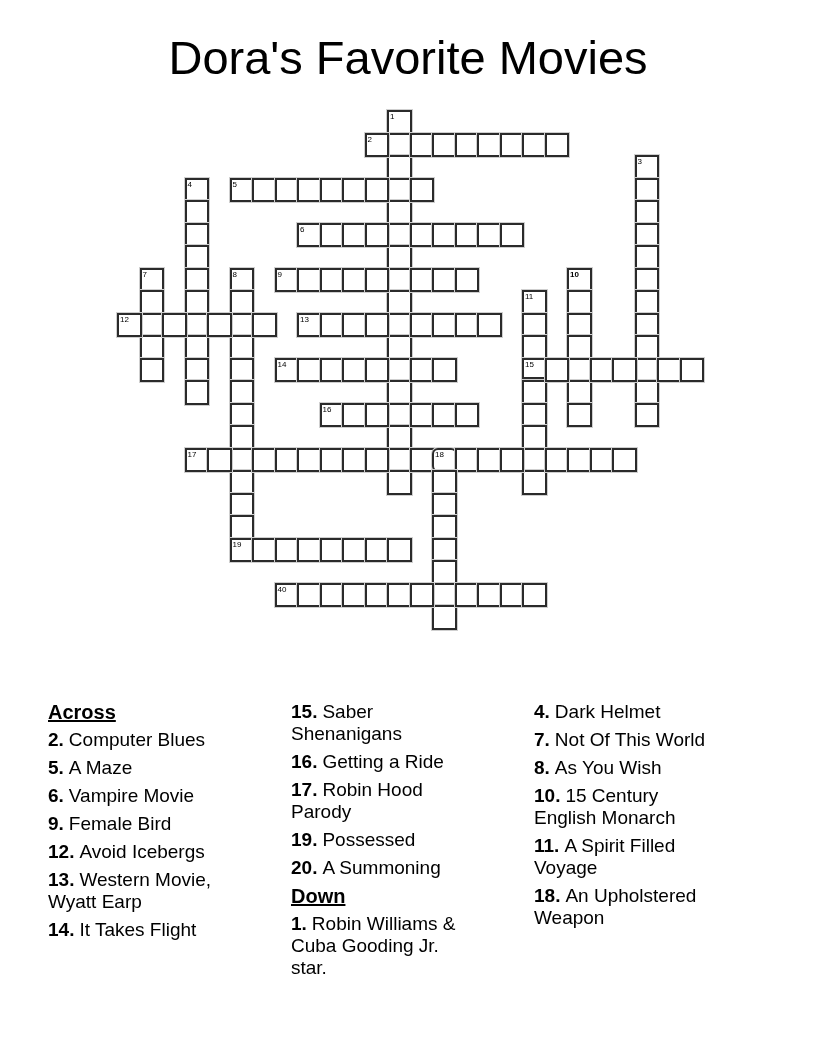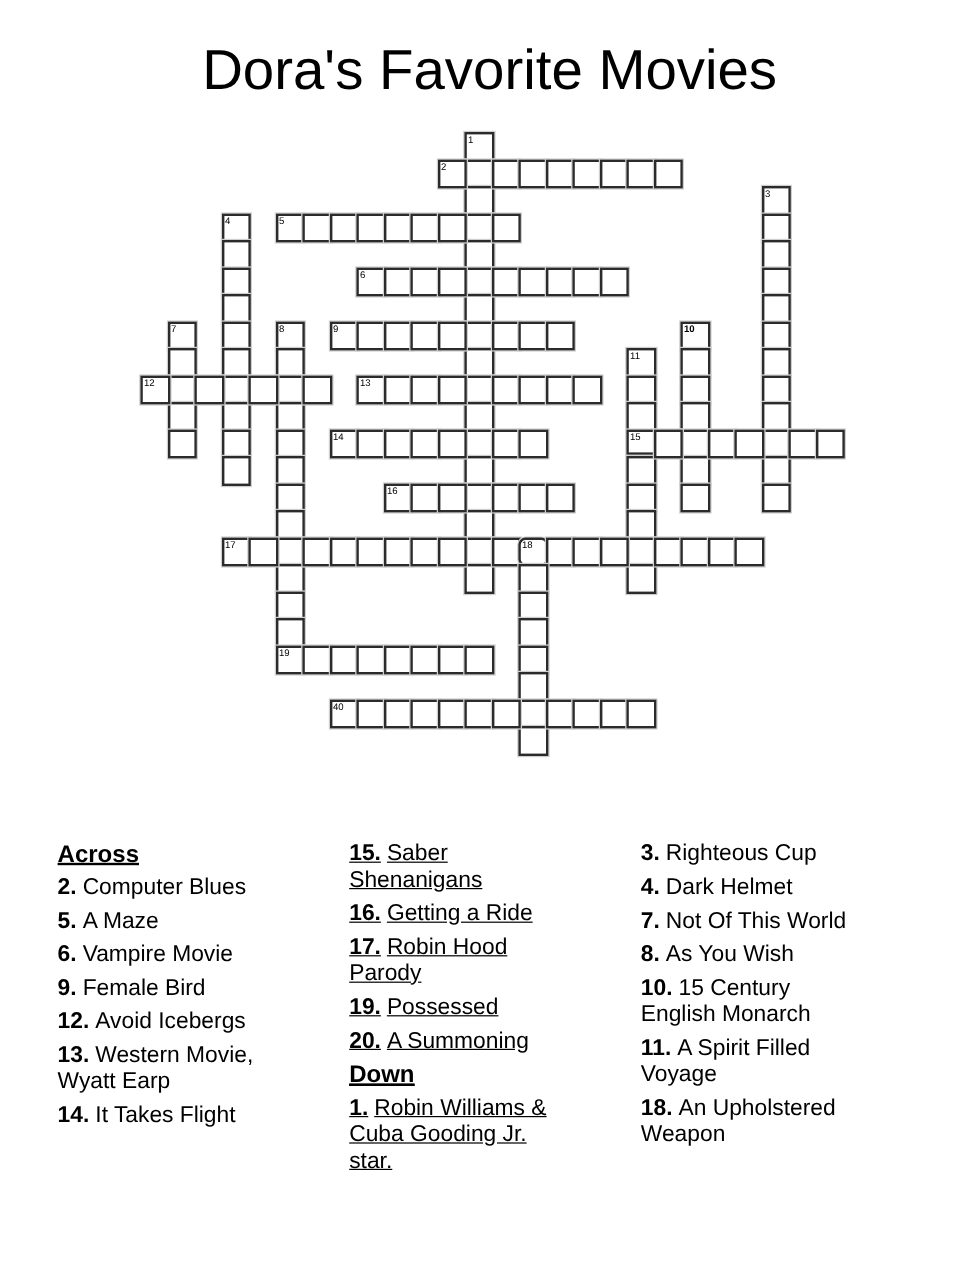--- a/index.html
+++ b/index.html
@@ -19,21 +19,21 @@
     background:#ffffff;border:2px solid #2b2b2b;
     box-shadow:0 0 0 1px #cfcfcf;
   }
   .cellnum{
     position:absolute;top:0;left:1px;
     font-size:8px;line-height:9px;color:#000;
   }
   .clues{position:absolute;left:0;top:0;width:816px;height:1056px;}
   .clue-col{position:absolute;top:701px;font-size:19px;line-height:22px;color:#000;}
   .col1{left:48px;width:198px;}
-  .col2{left:291px;width:187px;text-decoration:underline;}
+  .col2{left:291px;width:187px;}
   .col3{left:534px;width:186px;}
   .clue{margin:0 0 6px 0;}
   .clue .num{font-weight:bold;margin-right:5px;}
   .clue-header{
     font-weight:bold;text-decoration:underline;
     font-size:20px;margin:0 0 6px 0;
   }
 </style>
 </head>
 <body>
@@ -278,21 +278,20 @@
     <div class="clue"><span class="num">15.</span><span class="txt">Saber Shenanigans</span></div>
     <div class="clue"><span class="num">16.</span><span class="txt">Getting a Ride</span></div>
     <div class="clue"><span class="num">17.</span><span class="txt">Robin Hood Parody</span></div>
     <div class="clue"><span class="num">19.</span><span class="txt">Possessed</span></div>
     <div class="clue"><span class="num">20.</span><span class="txt">A Summoning</span></div>
     <div class="clue-header">Down</div>
     <div class="clue"><span class="num">1.</span><span class="txt">Robin Williams &amp; Cuba Gooding Jr. star.</span></div>
   </div>
 
   <div class="clue-col col3">
-    <div class="clue"><span class="num">3.</span><span class="txt">Righteous Cup</span></div>
     <div class="clue"><span class="num">4.</span><span class="txt">Dark Helmet</span></div>
     <div class="clue"><span class="num">7.</span><span class="txt">Not Of This World</span></div>
     <div class="clue"><span class="num">8.</span><span class="txt">As You Wish</span></div>
     <div class="clue"><span class="num">10.</span><span class="txt">15 Century English Monarch</span></div>
     <div class="clue"><span class="num">11.</span><span class="txt">A Spirit Filled Voyage</span></div>
     <div class="clue"><span class="num">18.</span><span class="txt">An Upholstered Weapon</span></div>
   </div>
 
 </div>
 

